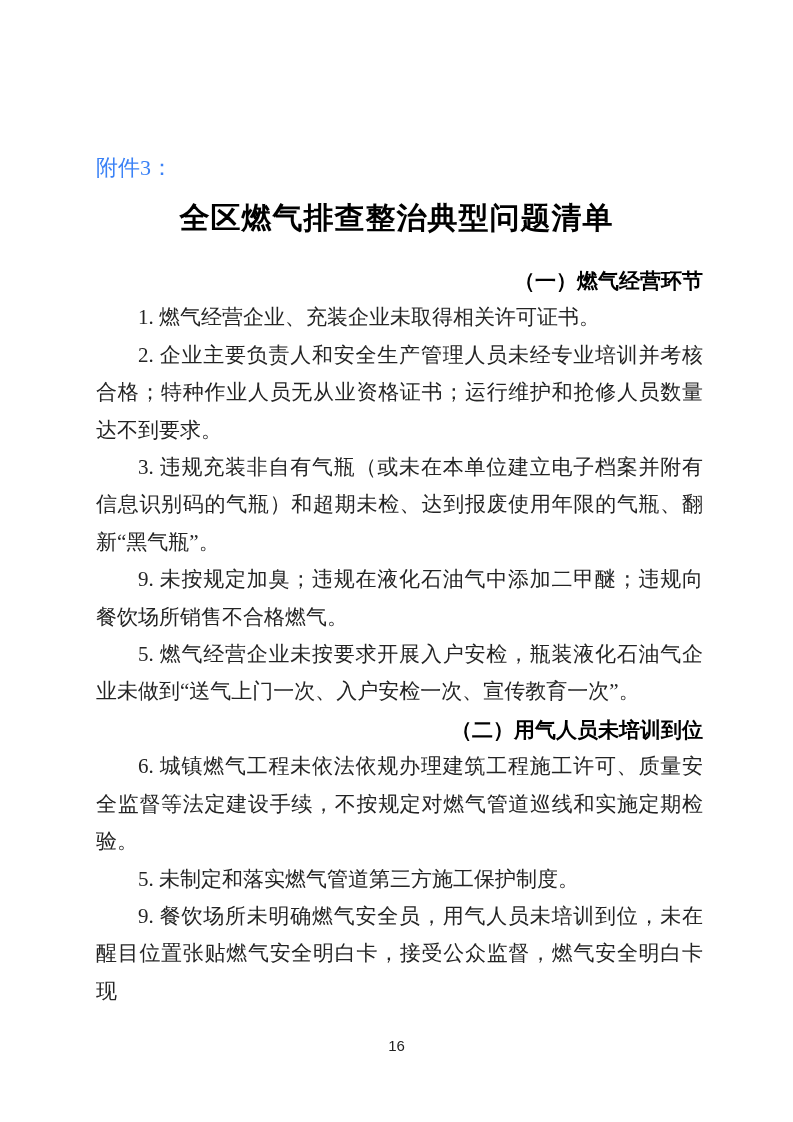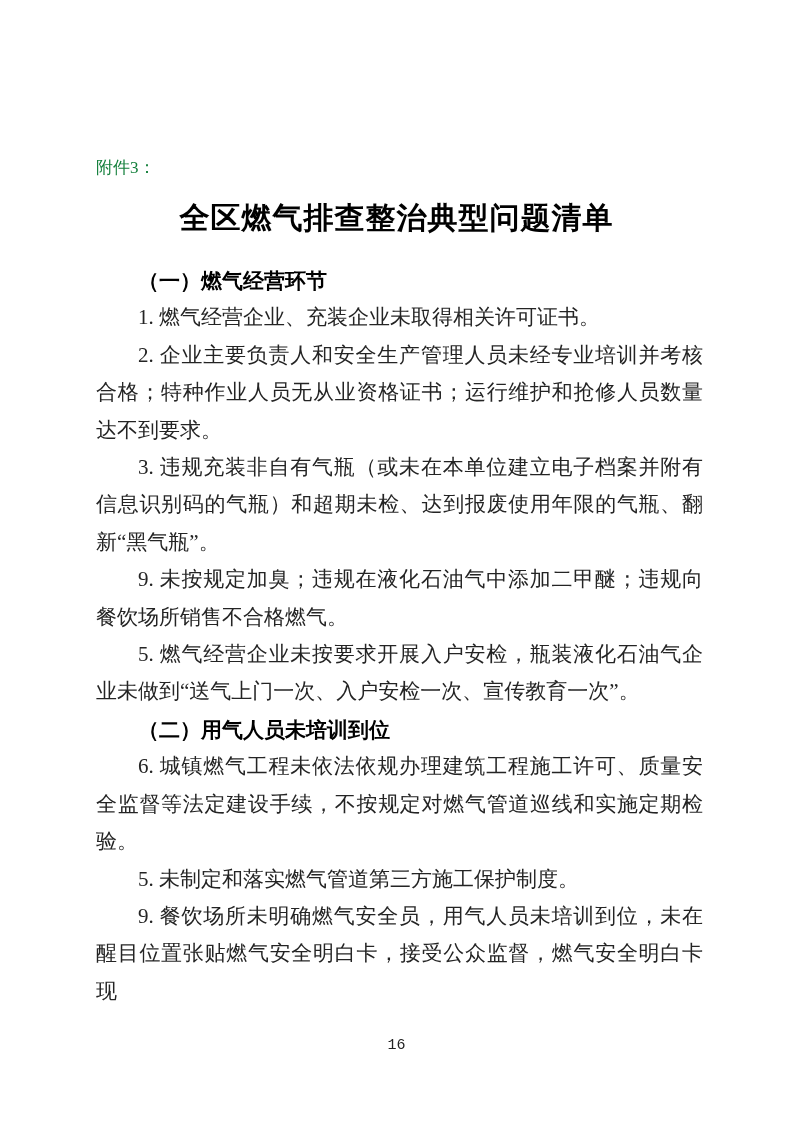--- a/index.html
+++ b/index.html
@@ -13,23 +13,23 @@
     height: 1122px;
     background: #ffffff;
     overflow: hidden;
     font-family: "Liberation Serif", "DejaVu Serif", serif;
     color: #1f1f1f;
   }
   .attach {
     position: absolute;
     left: 96px;
     top: 153px;
-    font-size: 17px;
+    font-size: 22px;
     line-height: 30px;
-    color: #15803d;
+    color: #3b82f6;
   }
   .doc-title {
     position: absolute;
     left: 0;
     right: 0;
     top: 186px;
     margin: 8px;
     text-align: center;
     font-size: 30px;
     line-height: 48px;
@@ -49,32 +49,32 @@
     color: #242424;
   }
   .content p {
     margin: 0;
     text-indent: 2em;
   }
   .content p.sec-heading {
     font-family: "Liberation Sans", "DejaVu Sans", sans-serif;
     font-weight: bold;
     color: #000000;
-    text-align: left;
+    text-align: right;
   }
   .pagenum {
     position: absolute;
     left: 0;
     right: 0;
     top: 1036px;
     text-align: center;
     font-size: 15px;
     line-height: 20px;
     color: #222222;
-    font-family: Liberation Mono, monospace;
+    font-family: Liberation Sans, sans-serif;
   }
 </style>
 </head>
 <body>
 
 <div class="page">
 
   <div class="attach">附件3：</div>
 
   <h1 class="doc-title">全区燃气排查整治典型问题清单</h1>

